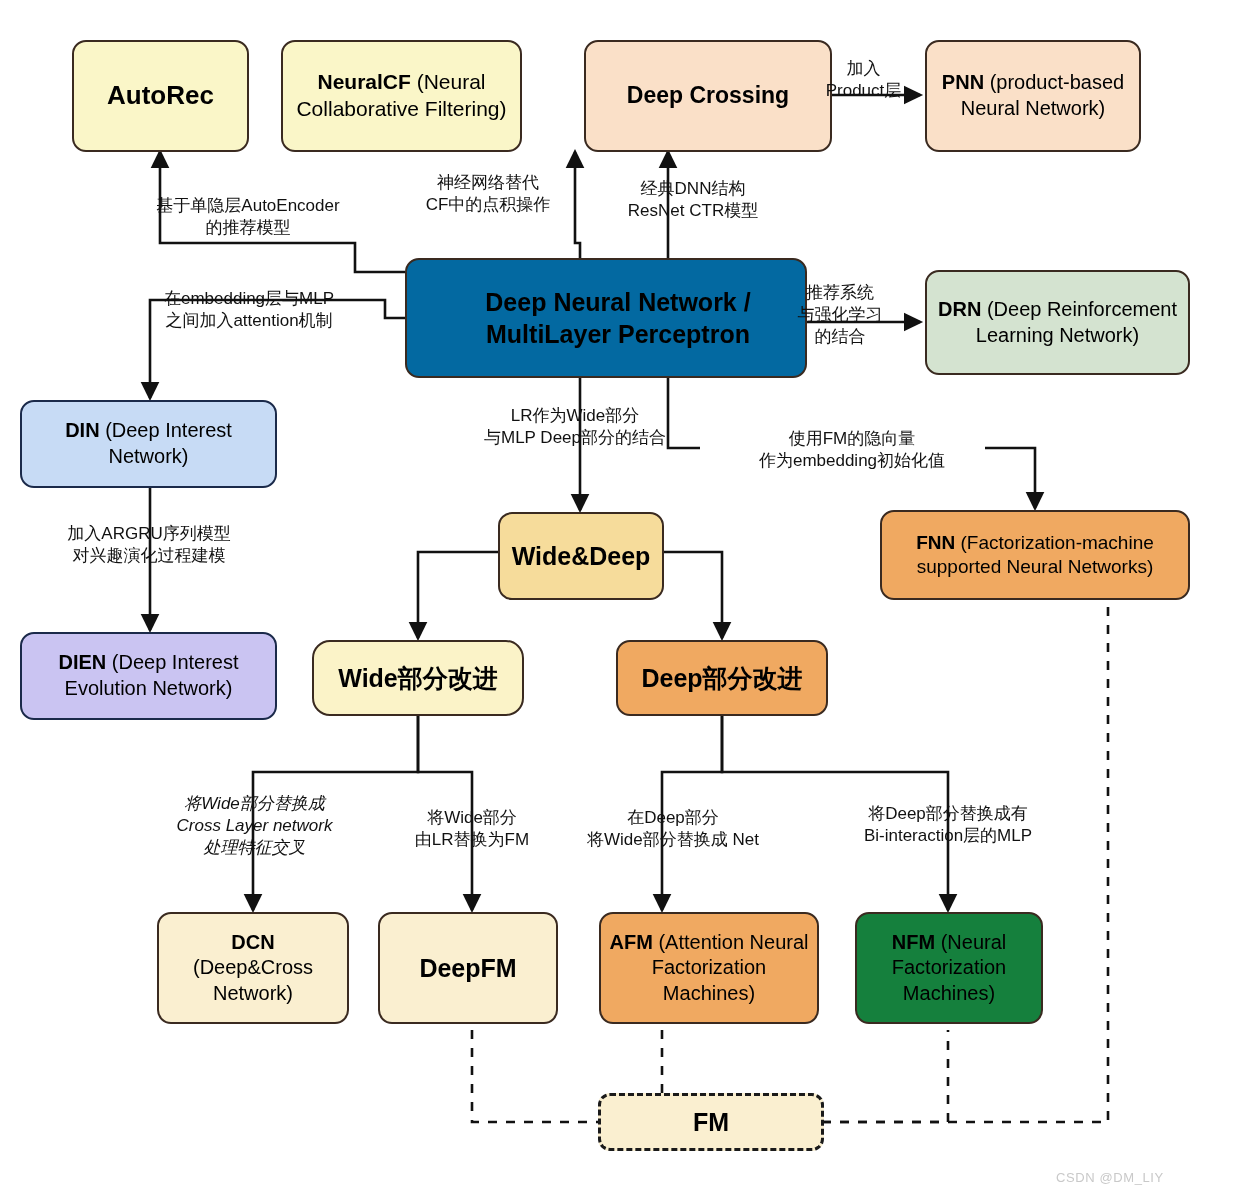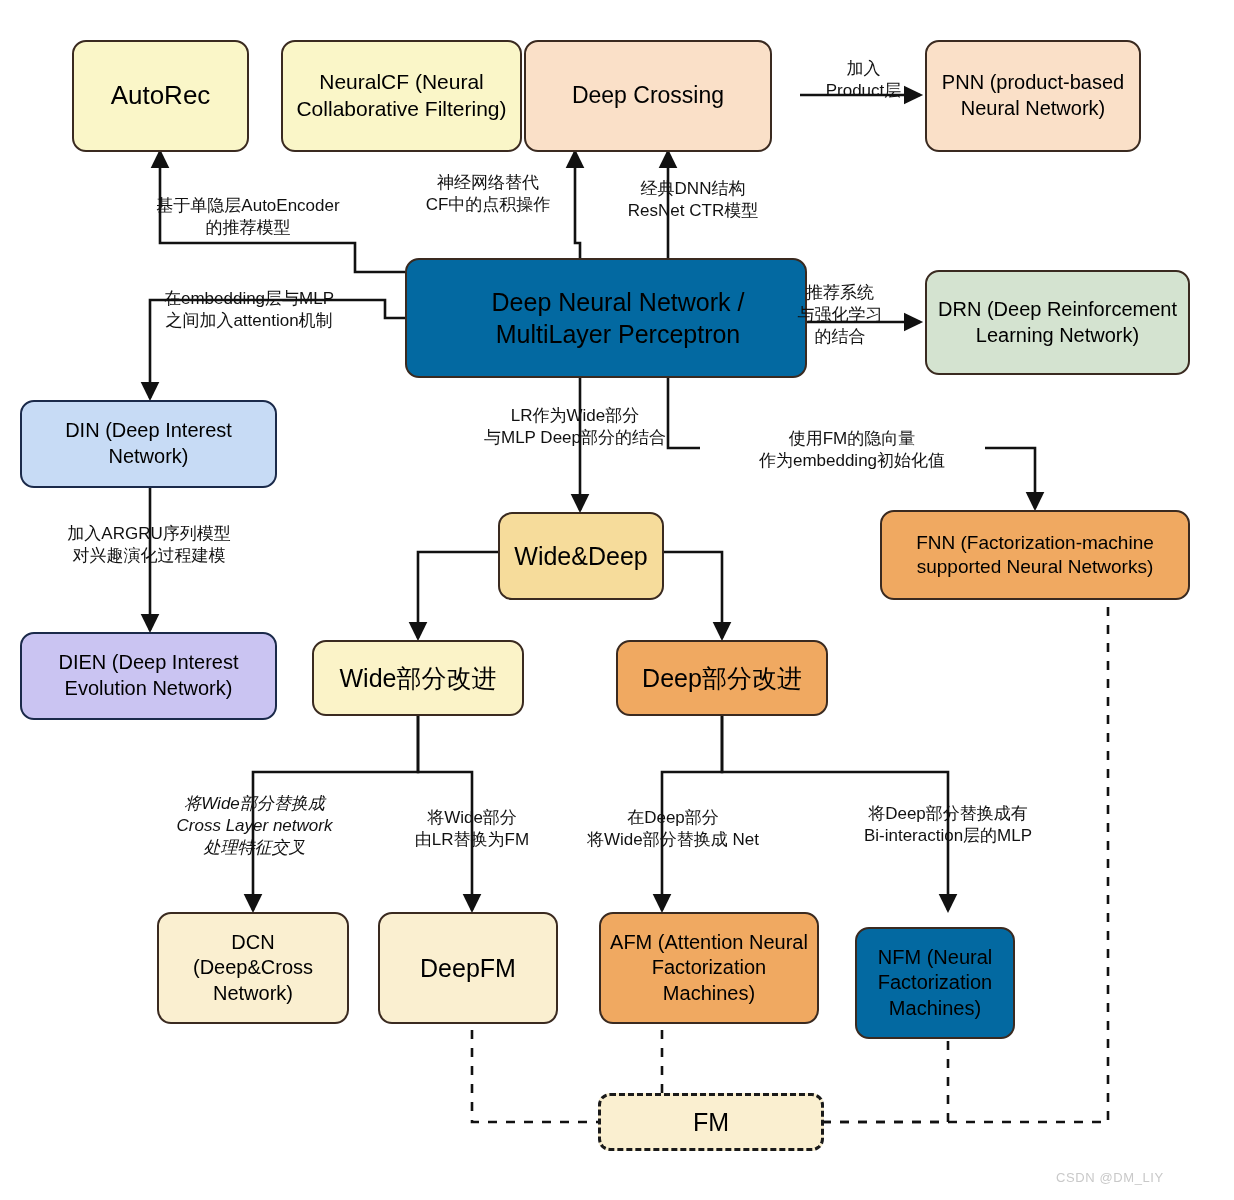--- a/index.html
+++ b/index.html
@@ -28,21 +28,21 @@
     border: 2px solid #3a2a20;
     border-radius: 14px;
     display: flex;
     align-items: center;
     justify-content: center;
     text-align: center;
     color: #000;
     line-height: 1.28;
     padding: 4px 8px;
   }
-  .node .ttl { font-weight: normal; }
+  .node .ttl { font-weight: bold; }
   .node .sub { font-weight: normal; }
   .node.dashed {
     border-style: dashed;
     border-width: 3px;
     border-color: #1a1a1a;
     border-radius: 12px;
   }
   .node.navy { border-color: #1b2a4a; }
   .edge-label {
     position: absolute;
@@ -110,21 +110,21 @@
   </svg>
 
   <div class="node" style="left:72px; top:40px; width:177px; height:112px; background:#FAF6C8; font-size:26px;">
     <span><span class="ttl">AutoRec</span><span class="sub"></span></span>
   </div>
 
   <div class="node" style="left:281px; top:40px; width:241px; height:112px; background:#FAF6C8; font-size:21px;">
     <span><span class="ttl">NeuralCF</span><span class="sub"> (Neural Collaborative Filtering)</span></span>
   </div>
 
-  <div class="node" style="left:524px; top:40px; width:248px; height:112px; background:#FAE0C8; font-size:23px;">
+  <div class="node" style="left:584px; top:40px; width:248px; height:112px; background:#FAE0C8; font-size:23px;">
     <span><span class="ttl">Deep Crossing</span><span class="sub"></span></span>
   </div>
 
   <div class="node" style="left:925px; top:40px; width:216px; height:112px; background:#FAE0C8; font-size:20px;">
     <span><span class="ttl">PNN</span><span class="sub"> (product-based Neural Network)</span></span>
   </div>
 
   <div class="node" style="left:405px; top:258px; width:402px; height:120px; background:#0369a1; font-size:25px;padding-left:32px;">
     <span><span class="ttl">Deep Neural Network / MultiLayer Perceptron</span><span class="sub"></span></span>
   </div>
@@ -142,41 +142,41 @@
   </div>
 
   <div class="node" style="left:498px; top:512px; width:166px; height:88px; background:#F6DC9B; font-size:25px;">
     <span><span class="ttl">Wide&amp;Deep</span><span class="sub"></span></span>
   </div>
 
   <div class="node" style="left:880px; top:510px; width:310px; height:90px; background:#F0A961; font-size:19px;">
     <span><span class="ttl">FNN</span><span class="sub"> (Factorization-machine supported Neural Networks)</span></span>
   </div>
 
-  <div class="node" style="left:312px; top:640px; width:212px; height:76px; background:#FBF3C8; font-size:25px;">
+  <div class="node" style="left:312px; top:640px; width:212px; height:76px; background:#FBF3C8; font-size:25px;border-radius:18px;">
     <span><span class="ttl">Wide部分改进</span><span class="sub"></span></span>
   </div>
 
   <div class="node" style="left:616px; top:640px; width:212px; height:76px; background:#F0A961; font-size:25px;">
     <span><span class="ttl">Deep部分改进</span><span class="sub"></span></span>
   </div>
 
   <div class="node" style="left:157px; top:912px; width:192px; height:112px; background:#FAEFD0; font-size:20px;">
     <span><span class="ttl">DCN</span><br><span class="sub">(Deep&amp;Cross Network)</span></span>
   </div>
 
   <div class="node" style="left:378px; top:912px; width:180px; height:112px; background:#FAEFD0; font-size:25px;">
     <span><span class="ttl">DeepFM</span><span class="sub"></span></span>
   </div>
 
   <div class="node" style="left:599px; top:912px; width:220px; height:112px; background:#F0A961; font-size:20px;">
     <span><span class="ttl">AFM</span><span class="sub"> (Attention Neural Factorization Machines)</span></span>
   </div>
 
-  <div class="node" style="left:855px; top:912px; width:160px; height:112px; background:#0369a1; font-size:20px;margin-top:15px;">
+  <div class="node" style="left:855px; top:912px; width:188px; height:112px; background:#15803d; font-size:20px;">
     <span><span class="ttl">NFM</span><span class="sub"> (Neural Factorization Machines)</span></span>
   </div>
 
   <div class="node dashed" style="left:598px; top:1093px; width:226px; height:58px; background:#FAEFD0; font-size:25px;">
     <span><span class="ttl">FM</span><span class="sub"></span></span>
   </div>
 
   <div class="edge-label" style="left:108px; top:195px; width:280px;">基于单隐层AutoEncoder
 的推荐模型</div>
 

